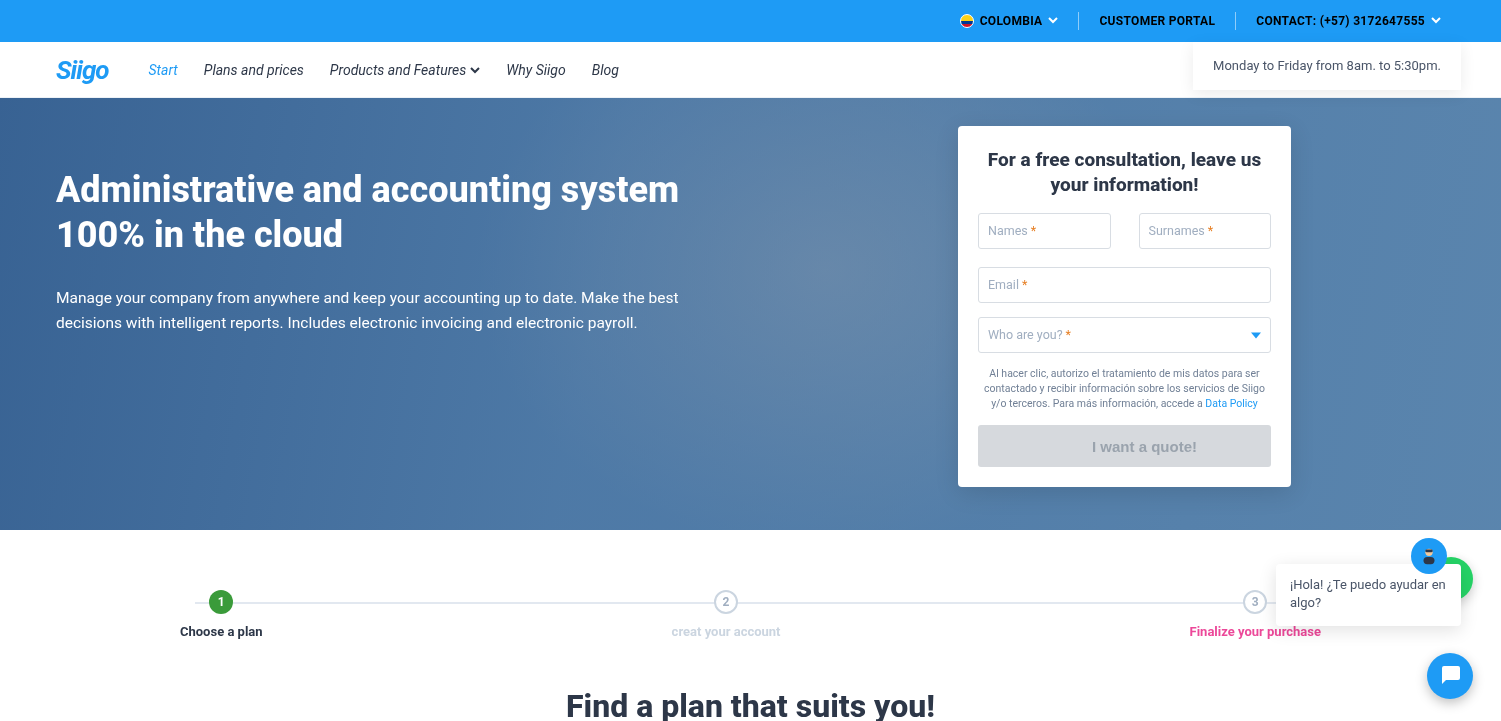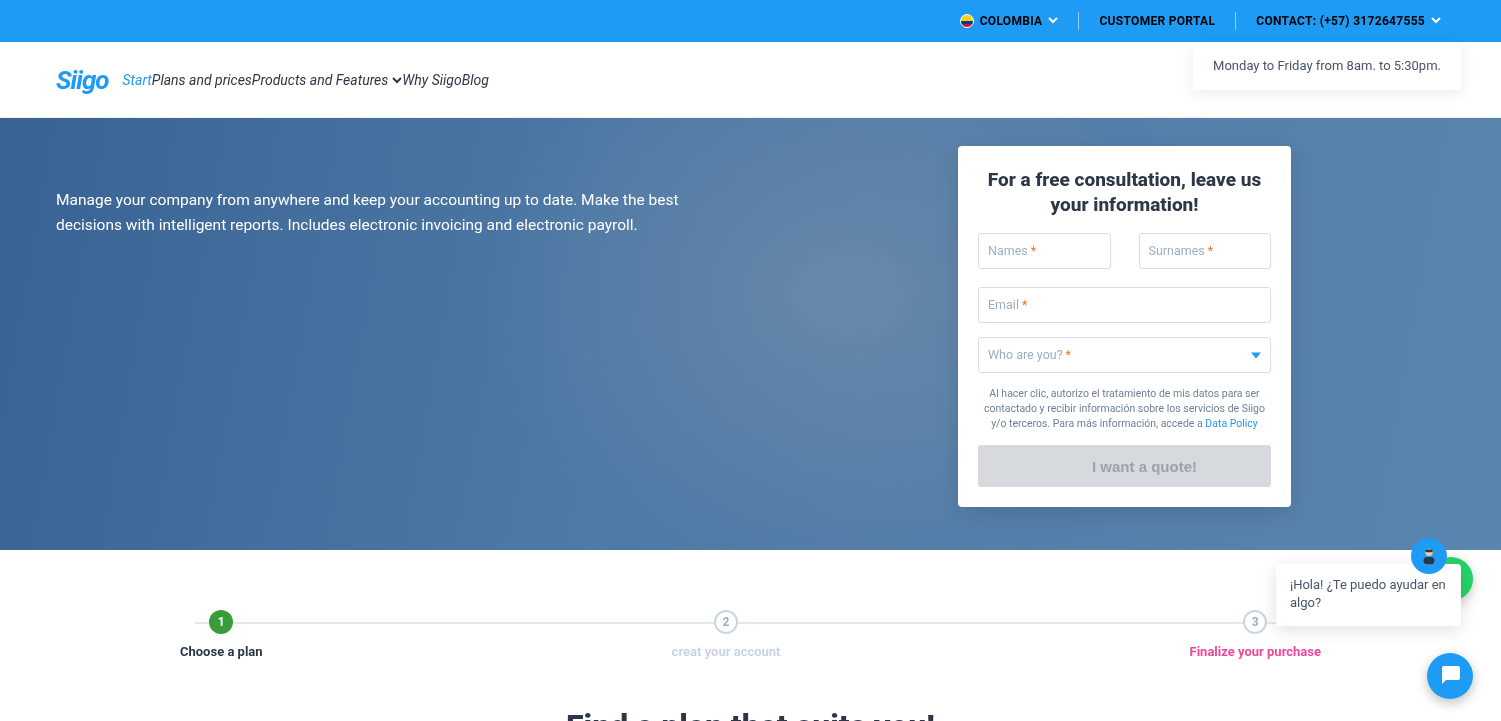--- a/index.html
+++ b/index.html
@@ -7,21 +7,21 @@
 
 .topbar { background: #1e9bf5; color: #000000; height: 42px; display: flex; align-items: center; justify-content: flex-end; padding: 0 40px; font-size: 12px; font-weight: 700; letter-spacing: .3px; }
 .topbar .item { padding: 0 20px; display: flex; align-items: center; gap: 6px; cursor: pointer; position: relative; }
 .topbar .sep { width: 1px; height: 18px; background: rgba(255,255,255,.5); }
 .flag { width: 14px; height: 14px; border-radius: 50%; background: linear-gradient(to bottom, #FCD116 0 50%, #003893 50% 75%, #CE1126 75% 100%); border:1px solid #fff; }
 .chev { display:inline-block; }
 .chev svg { width:10px; height:10px; stroke:#fff; stroke-width:2; fill:none; }
 
 .schedule { position:absolute; top:42px; right:40px; background:#fff; color:#4a5568; font-size:13px; font-weight:400; padding:14px 20px; box-shadow:0 4px 16px rgba(0,0,0,.08); z-index:20; white-space:nowrap; line-height:1.5; }
 
-.nav { height:76px; background:#fff; display:flex; align-items:center; padding:0 56px; border-bottom:1px solid #edf2f7; }
+.nav { height:56px; background:#fff; display:flex; align-items:center; padding:0 56px; gap:26px; border-bottom:1px solid #edf2f7; }
 .logo { font-size:26px; font-weight:700; color:#1e9bf5; font-style: italic; margin-right:14px; letter-spacing:-1px;}
 .nav-item { font-size:14px; color:#2d3748; cursor:pointer; display:flex; align-items:center; gap:4px;font-style:italic; }
 .nav-item.active { color:#1e9bf5; }
 .nav-item .chev svg { stroke:#2d3748; }
 
 .hero { position:relative; height:432px; background:#4a7ba8; overflow:hidden; }
 .hero-bg { position:absolute; inset:0; background: linear-gradient(100deg, rgba(50,90,140,.75) 0%, rgba(80,120,165,.6) 40%, rgba(110,145,180,.45) 100%), radial-gradient(ellipse 500px 400px at 55% 40%, rgba(220,200,180,.35), transparent 70%); }
 .hero-content { position:relative; z-index:2; padding:70px 56px; max-width:780px; color:#fff; }
 .hero h1 { font-size:36px; font-weight:800; line-height:1.25; margin-bottom:28px; }
 .hero p { font-size:15.5px; line-height:1.6; max-width:680px; }
@@ -102,20 +102,21 @@
           <polyline points="1,3 5,7 9,3"></polyline>
         </svg></span>
   </div>
   <div class="nav-item">Why Siigo</div>
   <div class="nav-item">Blog</div>
 </div>
 
 <div class="hero">
   <div class="hero-bg"></div>
   <div class="hero-content">
+    <h1>Administrative and accounting system 100% in the cloud</h1>
     <p>Manage your company from anywhere and keep your accounting up to date. Make the best decisions with intelligent reports. Includes electronic invoicing and electronic payroll.</p>
   </div>
 
   <div class="card">
     <h2>For a free consultation, leave us your information!</h2>
 
     <div class="row2">
       <div class="field">
         <input class="input" style="">
         <span class="label-float"><span>Names</span><span class="req">*</span></span>

